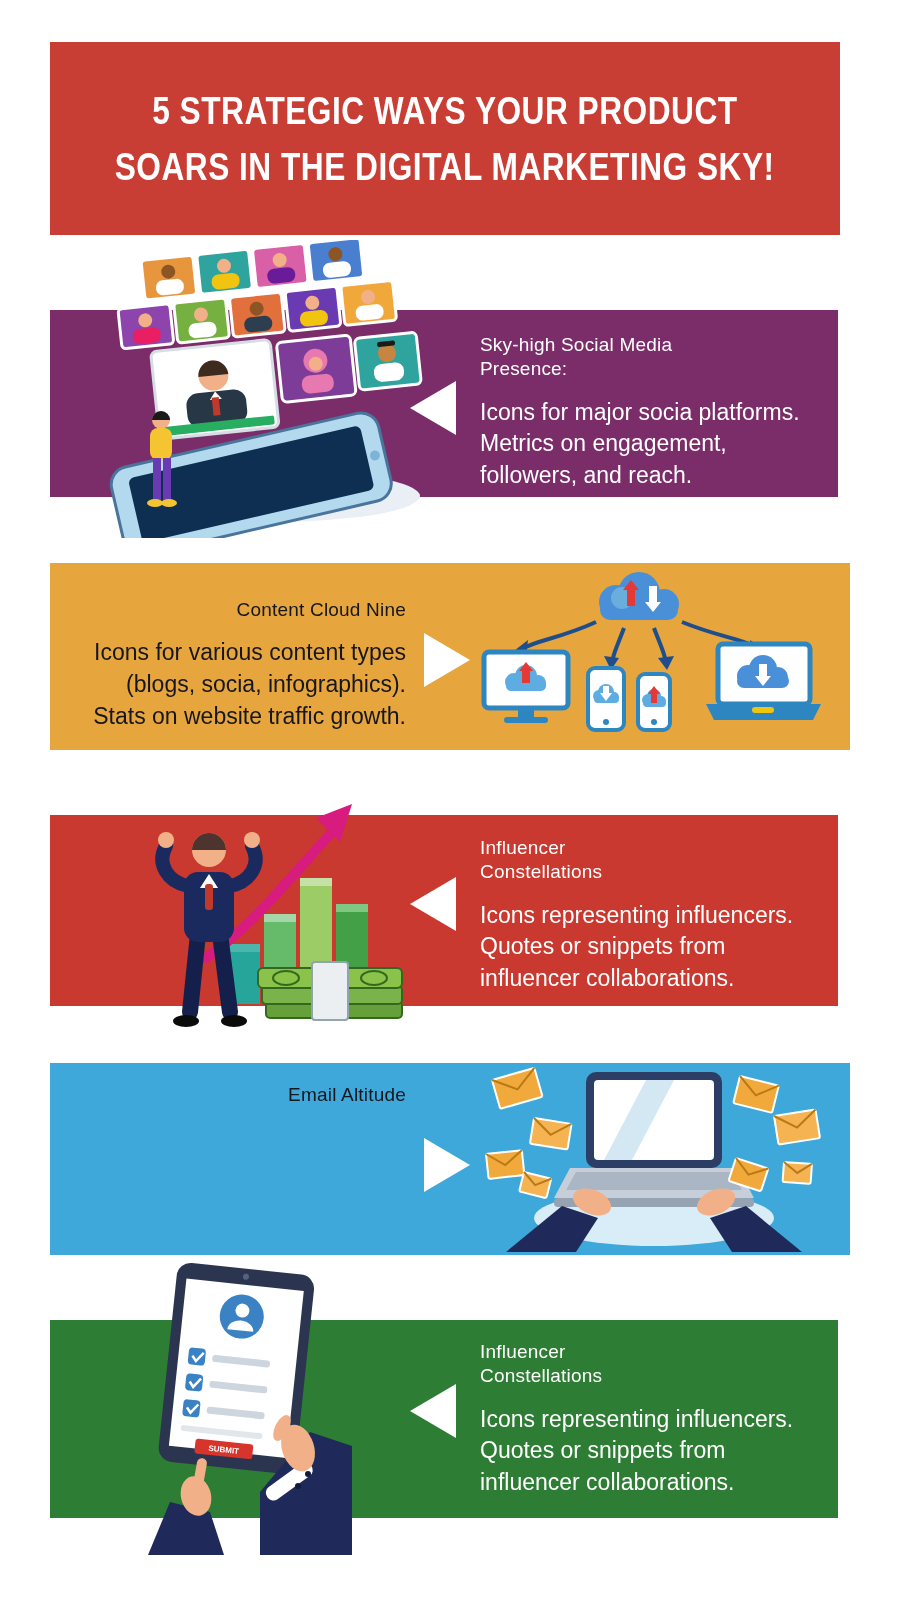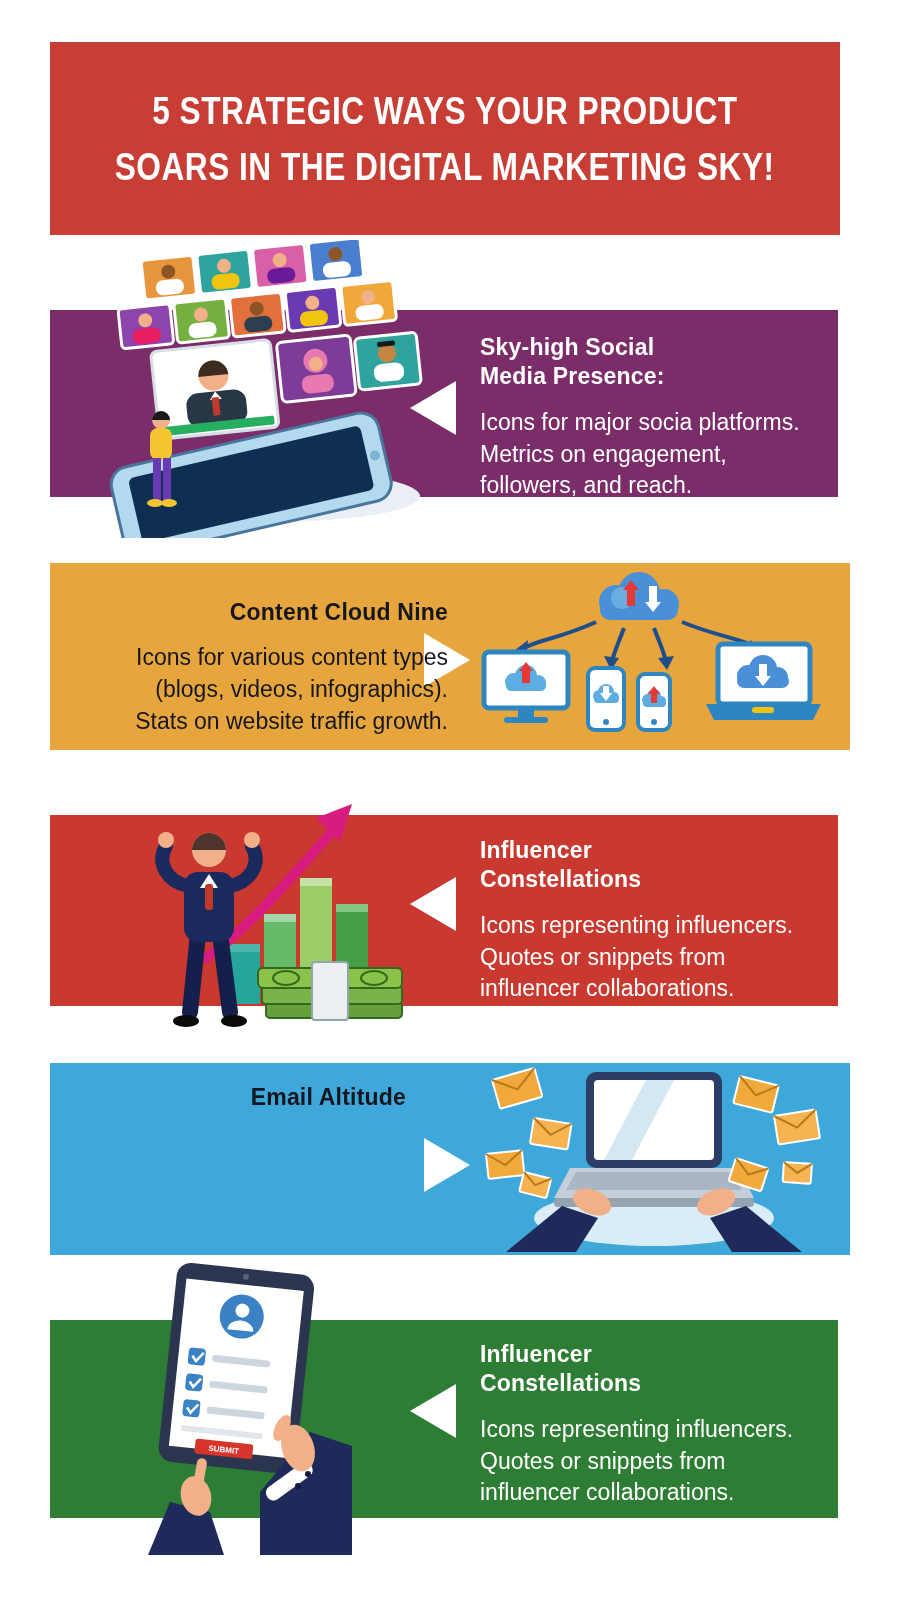--- a/index.html
+++ b/index.html
@@ -38,27 +38,27 @@
   .tri-left  { border-top: 27px solid transparent; border-bottom: 27px solid transparent; border-right: 46px solid #ffffff; }
   .tri-right { border-top: 27px solid transparent; border-bottom: 27px solid transparent; border-left: 46px solid #ffffff; }
   .tri-social      { left: 410px; top: 381px; }
   .tri-content     { left: 424px; top: 633px; }
   .tri-influencer  { left: 410px; top: 877px; }
   .tri-email       { left: 424px; top: 1138px; }
   .tri-influencer2 { left: 410px; top: 1384px; }
 
   
   .txt { position: absolute; }
-  .title { font-size: 23px; font-weight: 700; line-height: 1.28; letter-spacing: 0.2px; }
+  .title { font-size: 19px; font-weight: 400; line-height: 1.28; letter-spacing: 0.2px; }
   .body-text { font-size: 23px; line-height: 1.38; margin-top: 15px; }
   .light { color: #ffffff; }
   .dark { color: #16161f; }
   .txt-social      { left: 480px; top: 333px;  width: 330px; }
   .txt-social .title { max-width: 240px; }
-  .txt-content     { left: 76px;  top: 598px;  width: 330px; text-align: right; margin-left: 42px; }
+  .txt-content     { left: 76px;  top: 598px;  width: 330px; text-align: right; }
   .txt-influencer  { left: 480px; top: 836px;  width: 335px; }
   .txt-influencer .title { max-width: 200px; }
   .txt-email       { left: 96px;  top: 1083px; width: 310px; text-align: right; }
   .txt-influencer2 { left: 480px; top: 1340px; width: 335px; }
   .txt-influencer2 .title { max-width: 200px; }
 
   
   .illus { position: absolute; display: block; }
   .illus-social     { left: 55px;  top: 240px;  width: 405px; height: 298px; }
   .illus-content    { left: 476px; top: 570px;  width: 345px; height: 170px; }
@@ -382,21 +382,21 @@
   <div class="tri tri-right tri-email"></div>
   <div class="tri tri-left tri-influencer2"></div>
 
   <div class="txt txt-social light">
     <div class="title">Sky-high Social Media Presence:</div>
     <div class="body-text">Icons for major socia platforms. Metrics on engagement, followers, and reach.</div>
   </div>
 
   <div class="txt txt-content dark">
     <div class="title">Content Cloud Nine</div>
-    <div class="body-text">Icons for various content types (blogs, videos, infographics). Stats on website traffic growth.</div>
+    <div class="body-text">Icons for various content types (blogs, socia, infographics). Stats on website traffic growth.</div>
   </div>
 
   <div class="txt txt-influencer light">
     <div class="title">Influencer Constellations</div>
     <div class="body-text">Icons representing influencers. Quotes or snippets from influencer collaborations.</div>
   </div>
 
   <div class="txt txt-email dark">
     <div class="title">Email Altitude</div>
   </div>

